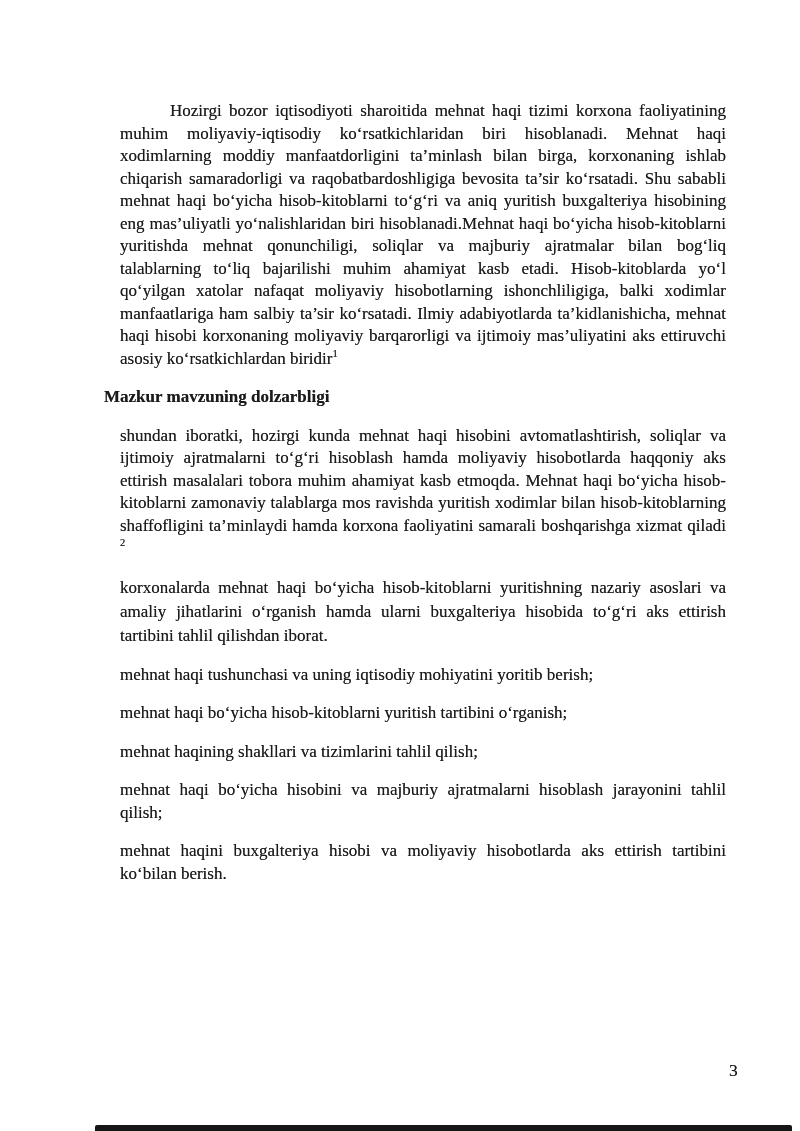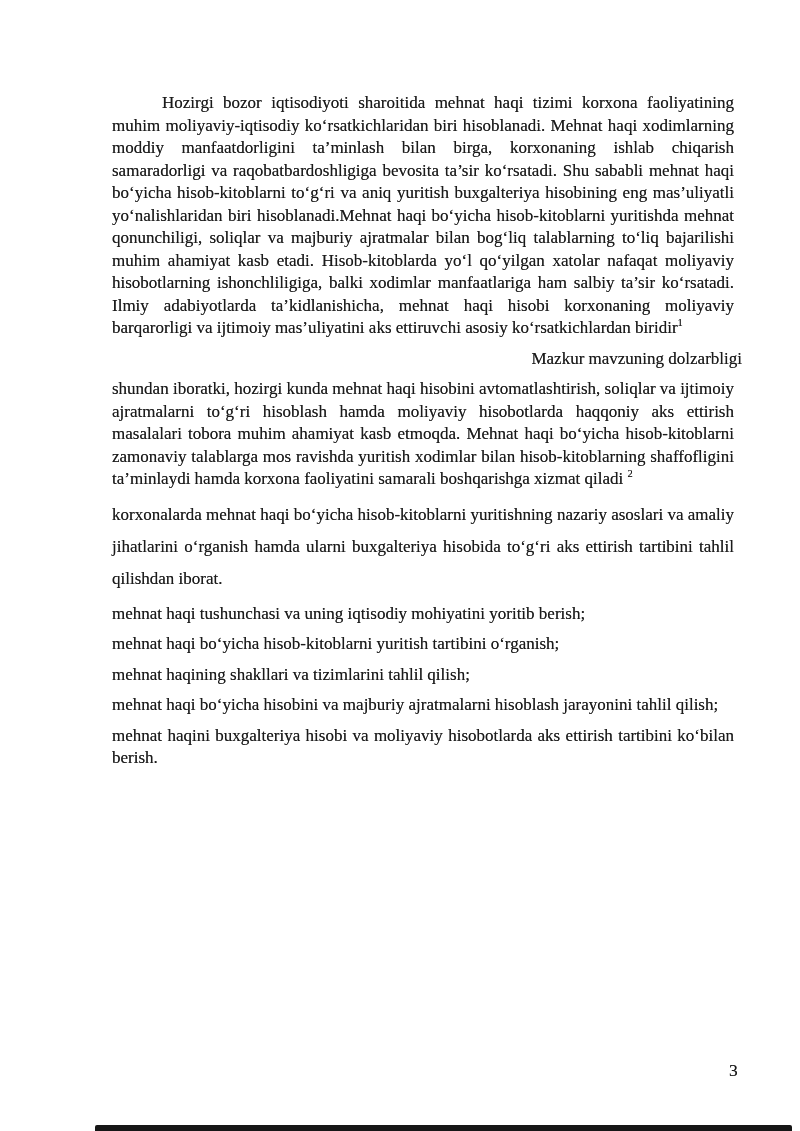--- a/index.html
+++ b/index.html
@@ -20,31 +20,31 @@
   .body-text {
     position: absolute;
     left: 104px;
     top: 84px;
     width: 638px;
     font-size: 17px;
     line-height: 22.5px;
     text-align: justify;
   }
   .body-text p, .body-text h3, .body-text .task {
-    margin: 8px;
+    margin: 16px;
     padding: 0;
     font-size: 17px;
   }
   p.indent { text-indent: 50px; }
   h3.hd {
-    font-weight: normal;
+    font-weight: bold;
     margin: 5px 0 3px 0;
-    text-align: right;
+    text-align: left;
   }
-  p.loose { line-height: 32px; }
+  p.loose { line-height: 24px; }
   .task { text-align: justify; }
   sup.fnref {
     font-size: 10.5px;
     line-height: 0;
     vertical-align: super;
   }
   .footnotes {
     position: absolute;
     left: 113px;
     top: 900px;

